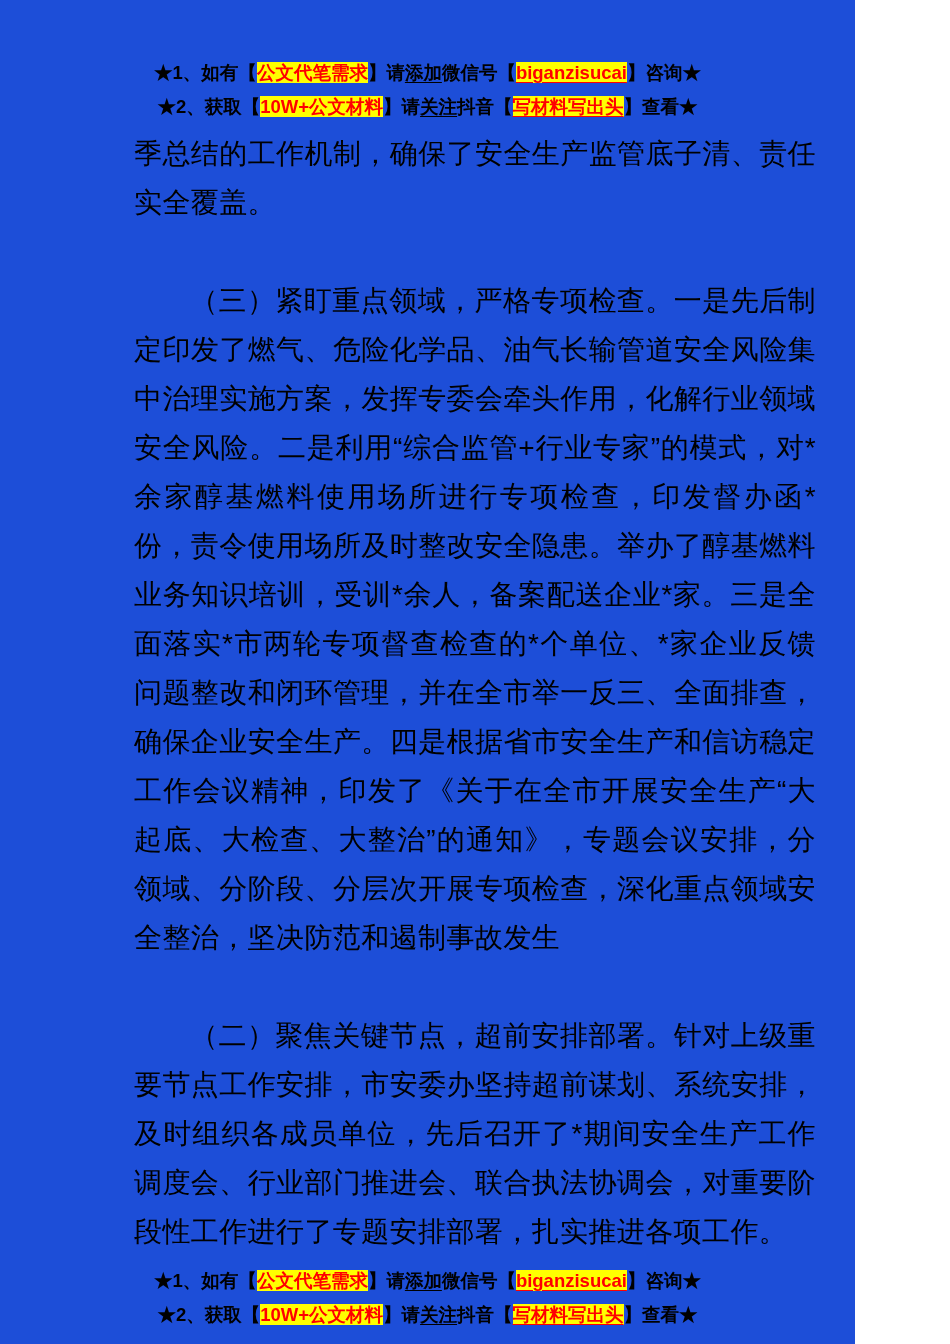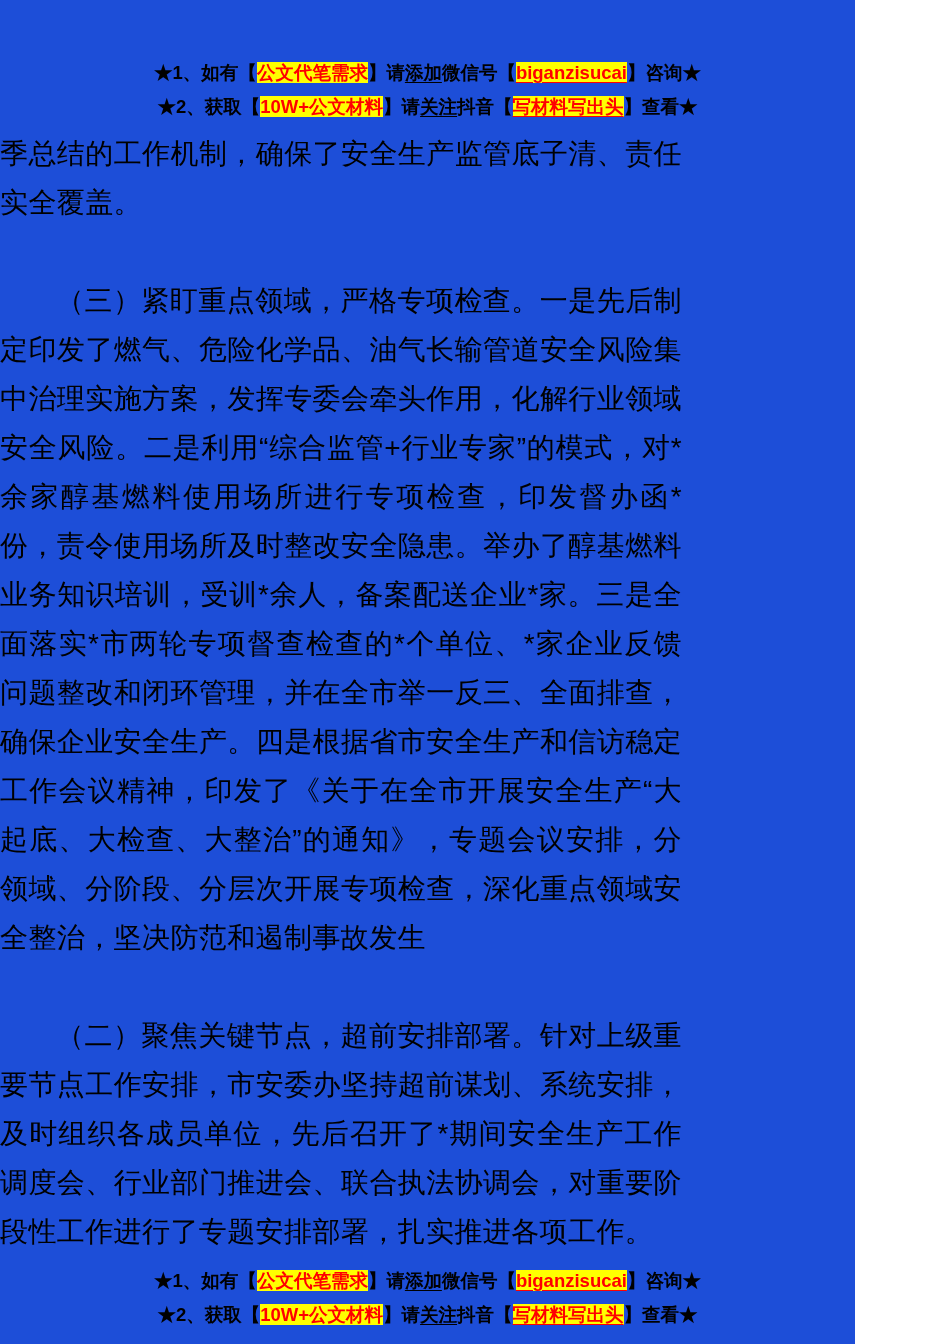--- a/index.html
+++ b/index.html
@@ -30,20 +30,21 @@
   .hl {
     background: #ffff00;
     color: #ff0000;
   }
   .ul {
     text-decoration: underline;
     text-underline-offset: 3px;
   }
   
   .doc-body {
+    margin-left: 134px;
     width: 682px;
     font-size: 28px;
     line-height: 49px;
     letter-spacing: 0.4px;
     text-align: justify;
     text-justify: inter-character;
     color: #000000;
     padding-top: 5px;
   }
   .doc-body p {

